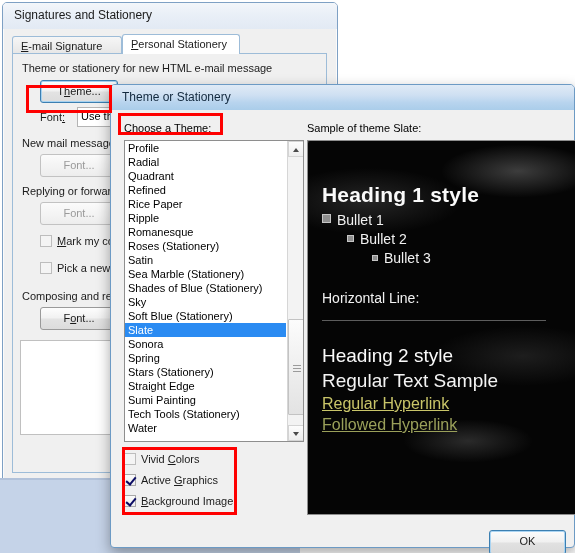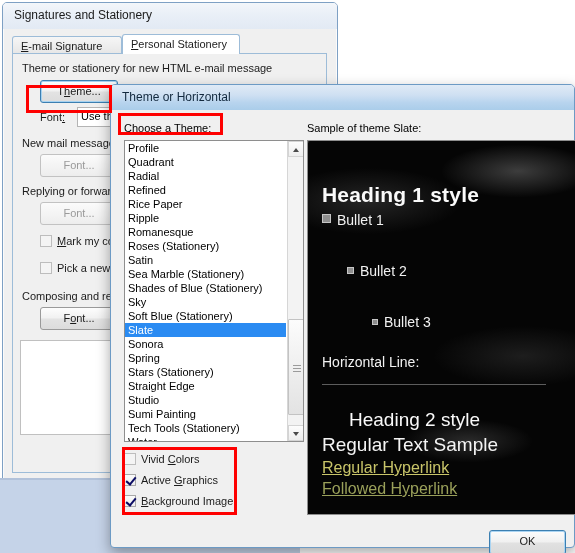--- a/index.html
+++ b/index.html
@@ -131,21 +131,21 @@
       radial-gradient(130px 46px at 60px 60px, rgba(150,150,150,.22), rgba(0,0,0,0) 72%),
       radial-gradient(90px 30px at 160px 300px, rgba(175,175,175,.22), rgba(0,0,0,0) 72%),
       radial-gradient(120px 40px at 215px 215px, rgba(140,140,140,.18), rgba(0,0,0,0) 75%),
       linear-gradient(118deg, rgba(255,255,255,.07) 0 1px, rgba(0,0,0,0) 1px 9px),
       linear-gradient(104deg, rgba(255,255,255,.05) 0 1px, rgba(0,0,0,0) 1px 17px),
       linear-gradient(134deg, rgba(255,255,255,.045) 0 2px, rgba(0,0,0,0) 2px 26px),
       #050505;
   }
   #sample-content{position:absolute;left:14px;top:42px;right:8px;}
   .s-h1{font-size:21px;font-weight:bold;color:#fafafa;letter-spacing:.2px;}
-  .s-bul{color:#f2f2f2;font-size:14px;line-height:19px;white-space:nowrap;margin-top:32px;}
+  .s-bul{color:#f2f2f2;font-size:14px;line-height:19px;white-space:nowrap;}
   .s-bul .mk{display:inline-block;border:1px solid #c6c6c6;background:#8e8e8e;vertical-align:2px;margin-right:6px;}
   .s-hr-label{color:#f2f2f2;font-size:14px;}
   .s-hr{height:1px;background:#5d5d5d;margin:9px 0 0 0;}
   .s-h2{font-size:19px;color:#fafafa;}
   .s-reg{font-size:19px;color:#f4f4f4;}
   .s-link{font-size:16px;color:#c9c569;text-decoration:underline;}
   .s-flink{font-size:16px;color:#9aa05a;text-decoration:underline;}
   
   #opt-box{position:absolute;left:12px;top:343px;width:165px;}
   #ok-btn{
@@ -210,48 +210,47 @@
     <div style="position:absolute;left:7px;top:286px;width:300px;height:95px;background:#fff;border:1px solid #c0c0c0;box-sizing:border-box;"></div>
   </div>
 </div>
 
 <div id="desktop">
   <div id="desktop-top"></div>
 </div>
 
 <div id="inner-window">
   <div id="inner-titlebar">
-    <div id="inner-title">Theme or Horizontal</div>
+    <div id="inner-title">Theme or Stationery</div>
   </div>
 
   <div id="inner-body">
 
     <div id="theme-label">Choose a <u>T</u>heme:</div>
 
     <div id="theme-list-wrap">
       <div id="theme-list">
           <div class="theme-item">Profile</div>
+          <div class="theme-item">Radial</div>
           <div class="theme-item">Quadrant</div>
-          <div class="theme-item">Radial</div>
           <div class="theme-item">Refined</div>
           <div class="theme-item">Rice Paper</div>
           <div class="theme-item">Ripple</div>
           <div class="theme-item">Romanesque</div>
           <div class="theme-item">Roses (Stationery)</div>
           <div class="theme-item">Satin</div>
           <div class="theme-item">Sea Marble (Stationery)</div>
           <div class="theme-item">Shades of Blue (Stationery)</div>
           <div class="theme-item">Sky</div>
           <div class="theme-item">Soft Blue (Stationery)</div>
           <div class="theme-item selected">Slate</div>
           <div class="theme-item">Sonora</div>
           <div class="theme-item">Spring</div>
           <div class="theme-item">Stars (Stationery)</div>
           <div class="theme-item">Straight Edge</div>
-          <div class="theme-item">Studio</div>
           <div class="theme-item">Sumi Painting</div>
           <div class="theme-item">Tech Tools (Stationery)</div>
           <div class="theme-item">Water</div>
         </div>
       <div id="list-scroll">
         <div class="sb-btn" id="sb-up">
           <span class="sb-arrow" style="top:6px;border-left:3px solid transparent;border-right:3px solid transparent;border-bottom:4px solid #4a4a4a;"></span>
         </div>
         <div id="sb-thumb">
           <span class="grip" style="top:45px;"></span>
@@ -273,21 +272,21 @@
           <span class="mk" style="width:7px;height:7px;"></span><span>Bullet 1</span>
         </div>
         <div class="s-bul" style="margin-left:25px;">
           <span class="mk" style="width:5px;height:5px;"></span><span>Bullet 2</span>
         </div>
         <div class="s-bul" style="margin-left:50px;">
           <span class="mk" style="width:4px;height:4px;"></span><span>Bullet 3</span>
         </div>
         <div class="s-hr-label" style="margin-top:22px;">Horizontal Line:</div>
         <div class="s-hr" style="width:224px;margin-top:14px;"></div>
-        <div class="s-h2" style="margin-top:24px;margin-left:27px;">Heading 2 style</div>
+        <div class="s-h2" style="margin-top:24px;">Heading 2 style</div>
         <div class="s-reg" style="margin-top:3px;">Regular Text Sample</div>
         <div class="s-link" style="margin-top:3px;">Regular Hyperlink</div>
         <div class="s-flink" style="margin-top:3px;">Followed Hyperlink</div>
       </div>
     </div>
 
     <div id="opt-box">
       <div class="chk" style="left:0;top:0;">
         <span class="chkbox dim"></span><span>Vivid <u>C</u>olors</span>
       </div>

